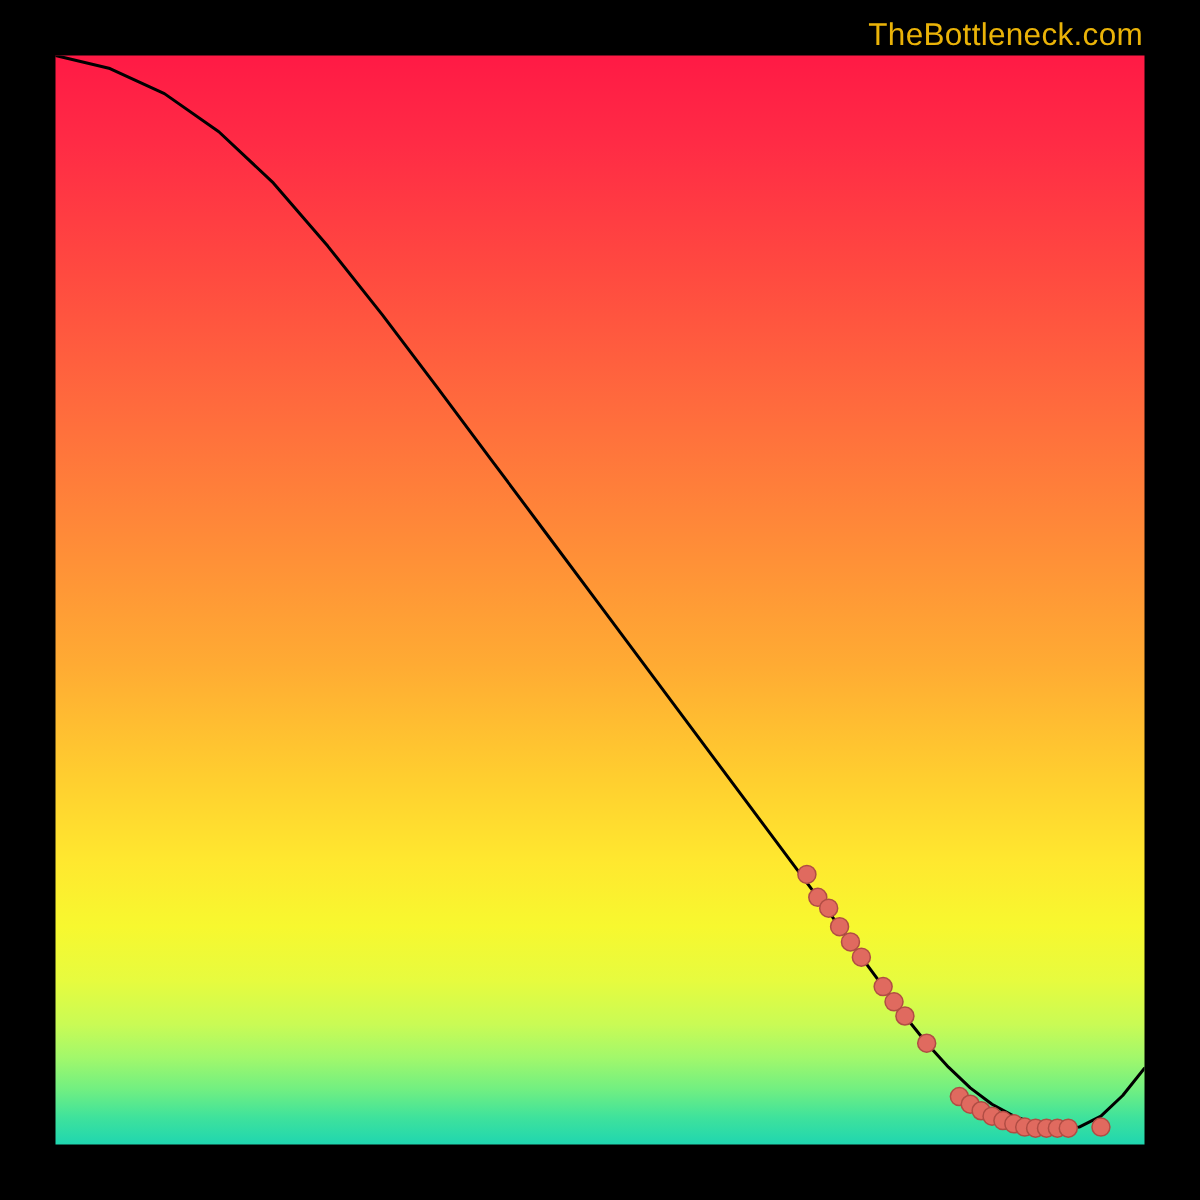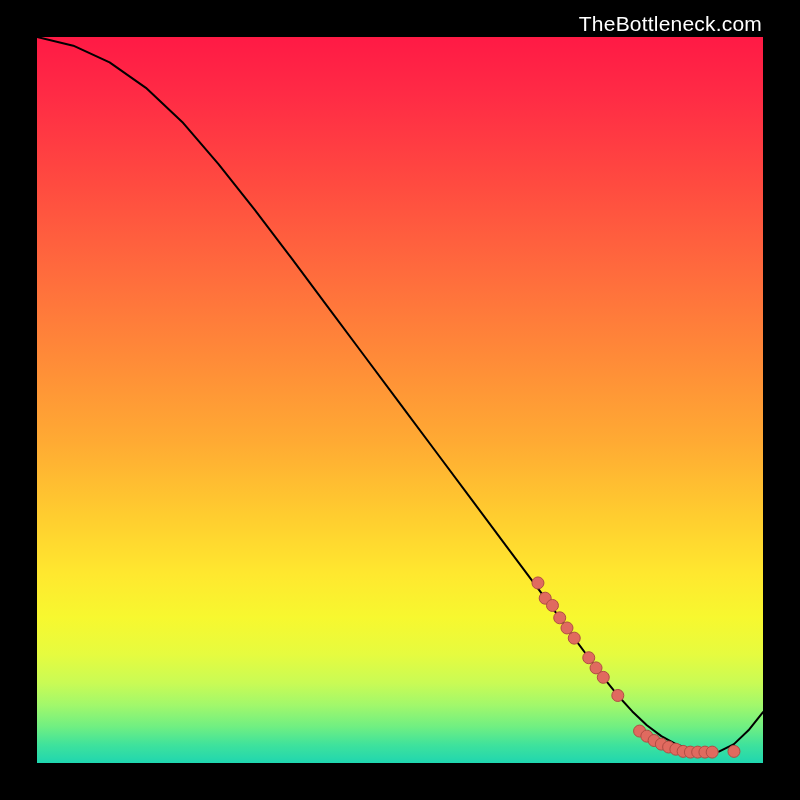--- a/index.html
+++ b/index.html
@@ -39,21 +39,21 @@
       #a2f86b 92%,
       #70ef82 95%,
       #3fe29c 97.5%,
       #1fd6b0 100%
     );
   }
   .watermark {
     position: absolute;
     top: 12px;
     right: 38px;
-    color: #ffffff;
+    color: #eab308;
     font-size: 21px;
     text-align: left;
     letter-spacing: 0.2px;
     user-select: none;
   }
   svg.overlay {
     position: absolute;
     left: 0;
     top: 0;
     width: 726px;

